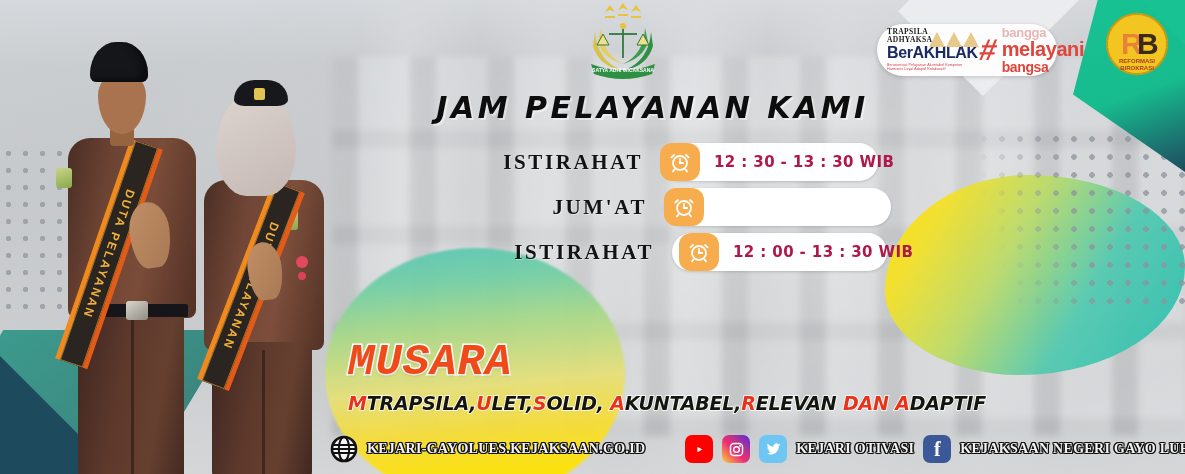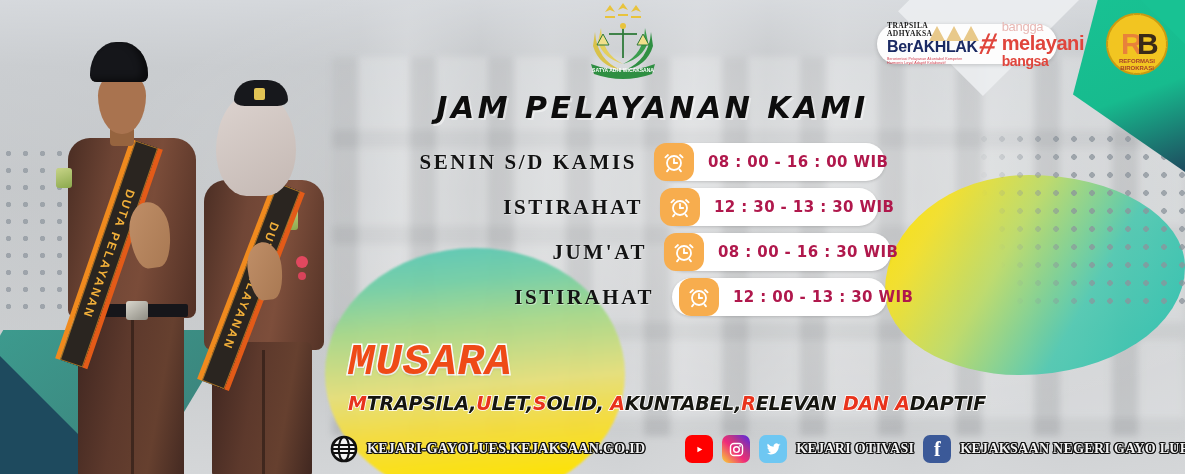--- a/index.html
+++ b/index.html
@@ -282,21 +282,21 @@
   .kejaksaan-logo {
     position: absolute; left: 581px; top: 2px;
     width: 84px; height: 80px;
   }
   .rb-logo {
     position: absolute; right: 10px; top: 6px;
     width: 76px; height: 76px;
   }
   .berakhlak {
     position: absolute; right: 128px; top: 24px;
-    width: 180px; height: 40px;
+    width: 180px; height: 52px;
     background: #fdfdfd;
     border-radius: 26px;
     box-shadow: 0 1px 4px rgba(0,0,0,.18);
     display: flex; align-items: center;
     padding: 0 10px;
     gap: 5px;
   }
   .bk-left { width: 88px; position: relative; }
   .bk-trapsila {
     font-family: "Liberation Serif", serif;
@@ -319,21 +319,21 @@
     width: 0; height: 0; display: block;
     border-left: 8px solid transparent;
     border-right: 8px solid transparent;
     border-bottom: 15px solid #e8c98a;
   }
   .bk-hash {
     font-size: 30px; color: #e0453c; font-weight: 700;
     transform: skewX(-12deg); line-height: .8;
   }
   .bk-right { line-height: 1.02; }
-  .bk-bangga { font-size: 13px; color: #e8b7b3; font-weight: 400; letter-spacing: -.3px; }
+  .bk-bangga { font-size: 13px; color: #e8b7b3; font-weight: 700; letter-spacing: -.3px; }
   .bk-melayani { font-size: 20px; color: #e0453c; font-weight: 700; letter-spacing: -.4px; }
   .bk-bangsa2 { font-size: 14px; color: #e0453c; font-weight: 700; letter-spacing: -.4px; }
 
   
   .headline {
     position: absolute; left: 0; right: 0; top: 90px;
     text-align: center;
     font-family: "DejaVu Sans", sans-serif;
     font-size: 30px;
     font-weight: 700;
@@ -577,37 +577,20 @@
     <text x="22" y="48" font-size="30" font-weight="bold" fill="#e8823a" font-family="Liberation Sans, sans-serif">R</text>
     <text x="38" y="48" font-size="30" font-weight="bold" fill="#3a2a18" font-family="Liberation Sans, sans-serif">B</text>
     <text x="38" y="57" font-size="6" fill="#a6402a" text-anchor="middle" font-family="Liberation Sans, sans-serif" font-weight="bold">REFORMASI</text>
     <text x="38" y="64" font-size="6" fill="#a6402a" text-anchor="middle" font-family="Liberation Sans, sans-serif" font-weight="bold">BIROKRASI</text>
   </svg>
 
   <div class="headline">JAM PELAYANAN KAMI</div>
 
   <div class="schedule">
 
-    <div class="sched-row r0">
-      <div class="sched-label">SENIN S/D KAMIS</div>
-      <div class="pill">
-        <div class="clock-box">
-          <svg class="clock-svg" viewBox="0 0 24 24" fill="none" stroke="#fff" stroke-width="1.8" stroke-linecap="round">
-            <circle cx="12" cy="13" r="7"></circle>
-            <path d="M12 13V9"></path>
-              <path d="M12 13h3.2"></path>
-            <path d="M6 5 L3.4 7.4"></path>
-              <path d="M18 5 L20.6 7.4"></path>
-            <path d="M6.6 19.4 L5 21.4"></path>
-              <path d="M17.4 19.4 L19 21.4"></path>
-          </svg>
-        </div>
-        <div class="pill-time">08 : 00 - 16 : 00 WIB</div>
-      </div>
-    </div>
 
     <div class="sched-row r1">
       <div class="sched-label">ISTIRAHAT</div>
       <div class="pill">
         <div class="clock-box">
           <svg class="clock-svg" viewBox="0 0 24 24" fill="none" stroke="#fff" stroke-width="1.8" stroke-linecap="round">
             <circle cx="12" cy="13" r="7"></circle>
             <path d="M12 13V9"></path>
               <path d="M12 13h3.2"></path>
             <path d="M6 5 L3.4 7.4"></path>
@@ -627,21 +610,20 @@
           <svg class="clock-svg" viewBox="0 0 24 24" fill="none" stroke="#fff" stroke-width="1.8" stroke-linecap="round">
             <circle cx="12" cy="13" r="7"></circle>
             <path d="M12 13V9"></path>
               <path d="M12 13h3.2"></path>
             <path d="M6 5 L3.4 7.4"></path>
               <path d="M18 5 L20.6 7.4"></path>
             <path d="M6.6 19.4 L5 21.4"></path>
               <path d="M17.4 19.4 L19 21.4"></path>
           </svg>
         </div>
-        <div class="pill-time">08 : 00 - 16 : 30 WIB</div>
       </div>
     </div>
 
     <div class="sched-row r3">
       <div class="sched-label">ISTIRAHAT</div>
       <div class="pill">
         <div class="clock-box">
           <svg class="clock-svg" viewBox="0 0 24 24" fill="none" stroke="#fff" stroke-width="1.8" stroke-linecap="round">
             <circle cx="12" cy="13" r="7"></circle>
             <path d="M12 13V9"></path>

